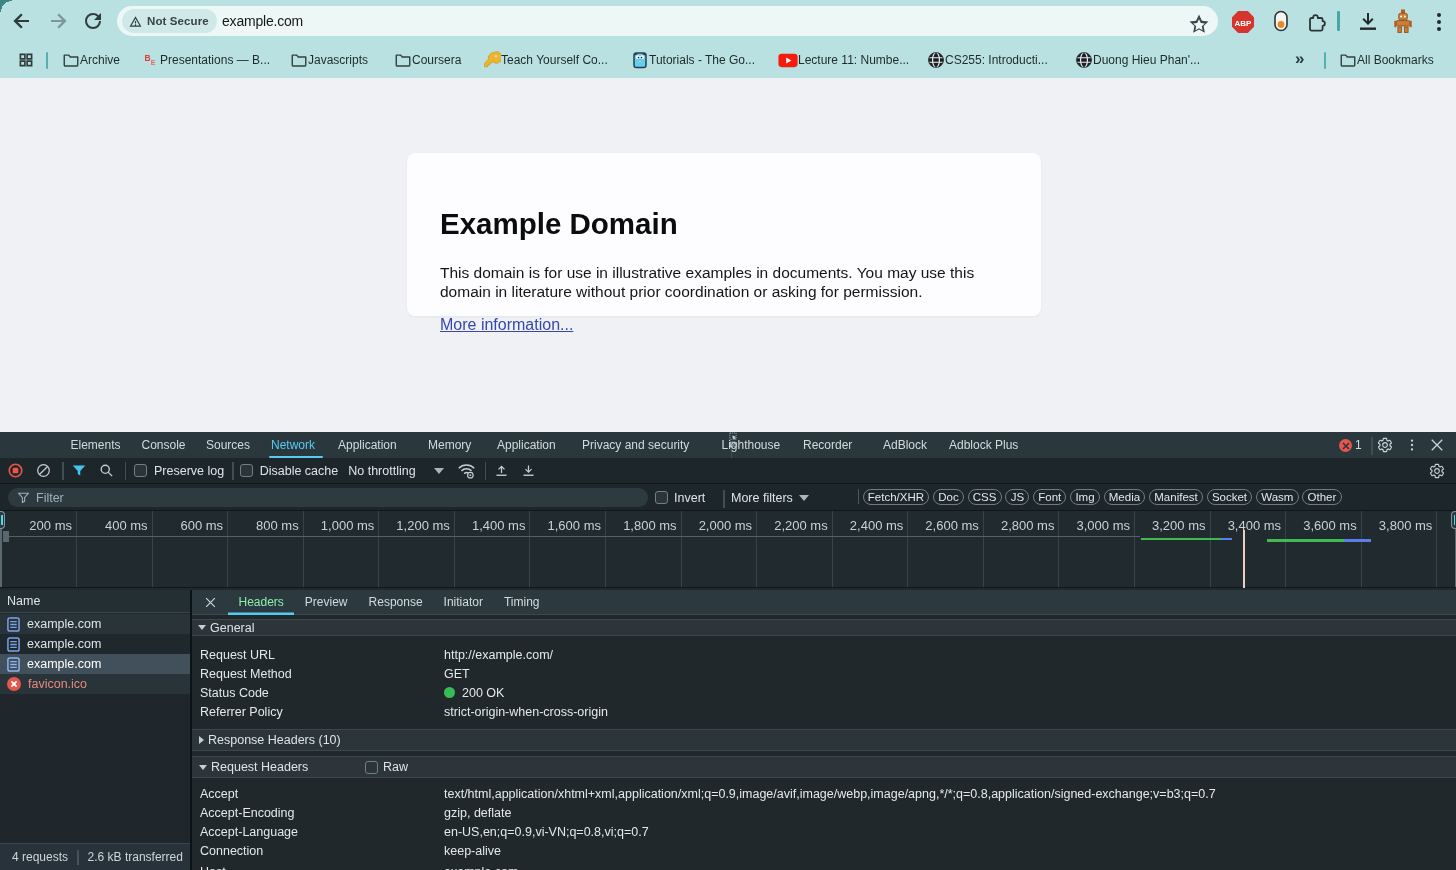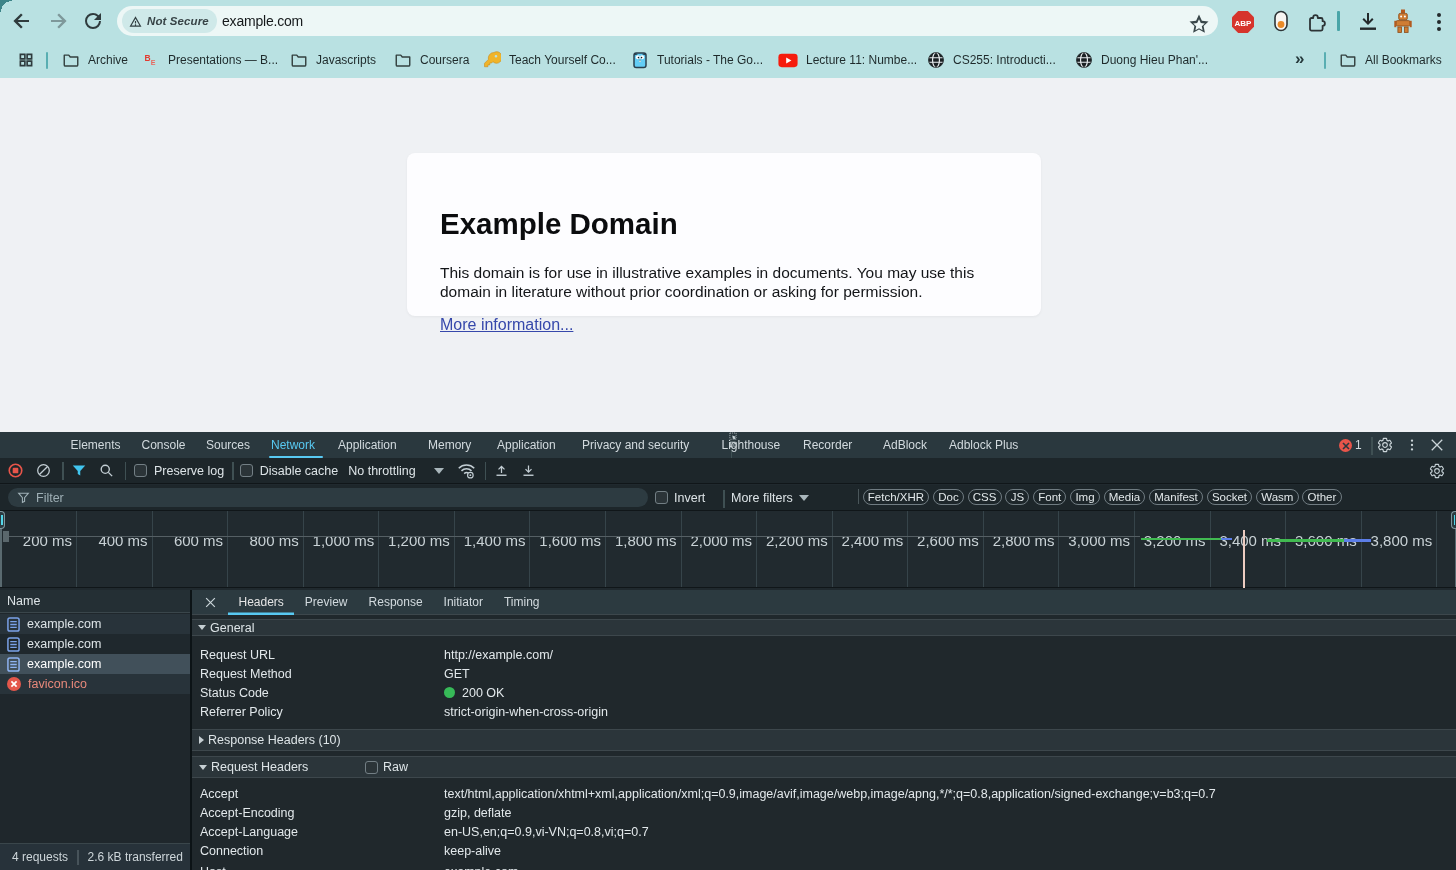--- a/index.html
+++ b/index.html
@@ -7,27 +7,27 @@
   .abs { position:absolute; }
   #stage { position:relative; width:1456px; height:870px; background:#eff1f4; }
 
   
   #topbar { left:0; top:0; width:1456px; height:42px; background:#b9e1e2; }
   #corner { left:0; top:0; width:12px; height:12px;
     background:radial-gradient(circle at 12px 12px, transparent 11px, #3d8488 11px); }
   .navic { position:absolute; top:9px; width:24px; height:24px; }
   #omnibox { left:117px; top:6px; width:1101px; height:30px; background:#edf7f6; border-radius:15px; }
   #chip { position:absolute; left:5px; top:3px; height:24px; background:#cfe9e9; border-radius:12px;
-          display:flex; align-items:center; padding:0 8px 0 7px; gap:5px;font-style:italic; }
+          display:flex; align-items:center; padding:0 8px 0 7px; gap:5px; }
   #chip span { font-size:11.5px; font-weight:700; color:#384447; letter-spacing:.1px; }
   #urltext { position:absolute; left:105px; top:0; line-height:30px; font-size:14px; color:#15191b; letter-spacing:-0.2px; }
 
   
   #bmbar { left:0; top:42px; width:1456px; height:36px; background:#b9e1e2; display:flex; align-items:center; }
-  .bm { display:flex; align-items:center; gap:8px; font-size:12px; color:#1e2a2b; white-space:nowrap; }
+  .bm { display:flex; align-items:center; gap:0; font-size:12px; color:#1e2a2b; white-space:nowrap; }
   .vsep { width:2px; height:17px; background:#59aeb2; border-radius:1px; }
 
   
   #page { left:0; top:78px; width:1456px; height:354px; background:#eff1f4; }
   #card { position:absolute; left:407px; top:75px; width:634px; height:163px; background:#fdfdff;
           border-radius:8px; box-shadow:0 1px 3px rgba(0,0,0,0.05); }
   #card h1 { position:absolute; left:33px; top:54px; font-size:29.5px; color:#0b0c0e; letter-spacing:0; }
   #card p  { position:absolute; left:33px; top:110px; width:545px; font-size:15.5px; line-height:19.3px; color:#131518; }
   #card a  { position:absolute; left:33px; top:163px; font-size:16px; color:#3648ab; text-decoration:underline; }
 
@@ -45,39 +45,39 @@
                   border-bottom:1px solid #101619; display:flex; align-items:center; }
   #filterinput { position:absolute; left:8px; top:3px; width:640px; height:19px; background:#2d3b41;
                  border-radius:9.5px; display:flex; align-items:center; color:#9fb0b6; gap:6px; padding-left:9px; }
   .pill { height:16px; line-height:14.5px; border:1px solid #707c82; border-radius:8px; padding:0 4.2px;
           color:#e2e8ea; font-size:11.5px; margin-right:3.8px; }
   .pill.sel { background:#41525a; border-color:transparent; padding:0 6px;margin-top:40px; }
 
   
   #overview { position:absolute; left:0; top:79px; width:1456px; height:77px; background:#212a2f; border-bottom:1px solid #101619; }
   .gridline { position:absolute; top:0; bottom:0; width:1px; background:#36444a; }
-  .mslabel { position:absolute; top:21px; font-size:15px; color:#c9d2d6; }
+  .mslabel { position:absolute; top:7px; font-size:13px; color:#c9d2d6; }
 
   
   #dt-main { position:absolute; left:0; top:158px; width:1456px; height:280px; }
   #leftpanel { position:absolute; left:0; top:0; width:190px; height:280px; background:#1f272c; }
   #divider { position:absolute; left:190px; top:0; width:2px; height:280px; background:#0c1316; }
   #rightpanel { position:absolute; left:192px; top:0; width:1264px; height:280px; background:#20282c; }
 
   #namehdr { position:absolute; left:0; top:0; width:190px; height:23px; background:#242f34;
              border-bottom:1px solid #3a464b; line-height:23px; padding-left:7px; font-size:12.5px; }
   .nrow { position:absolute; left:0; width:190px; height:20px; display:flex; align-items:center; gap:7px;
           padding-left:7px; font-size:12.5px; }
   #statusbar { position:absolute; left:0; top:253px; width:190px; height:27px; background:#27323a;
                border-top:1px solid #3a464b; display:flex; align-items:center; font-size:12px; color:#ced6da; white-space:nowrap; }
 
   #rtabs { position:absolute; left:0; top:0; width:1264px; height:25px; background:#2c3a40;
            border-bottom:1px solid #3d474c; display:flex; align-items:center; }
   .rtab { padding:0 10.5px; line-height:25px; color:#d2dade; font-size:12px; }
-  .rtab.sel { color:#e5e5e5; box-shadow:inset 0 -2.5px 0 #58c9f2; }
+  .rtab.sel { color:#86efac; box-shadow:inset 0 -2.5px 0 #58c9f2; }
 
   .sect { position:absolute; left:0; width:1264px; background:#2b353a; border-bottom:1px solid #3d474c;
           display:flex; align-items:center; font-size:12.5px; }
   .hrow { position:absolute; left:8px; font-size:12.5px; display:flex; }
   .hrow .k { width:244px; color:#e2e8eb; }
   .hrow .v { color:#e2e8eb; }
   .tri { display:inline-block; width:0; height:0; margin-right:4px; }
   .tri.down { border-left:4.5px solid transparent; border-right:4.5px solid transparent; border-top:5.5px solid #c6cfd3; }
   .tri.right { border-top:4.5px solid transparent; border-bottom:4.5px solid transparent; border-left:5.5px solid #c6cfd3; }
 </style>

